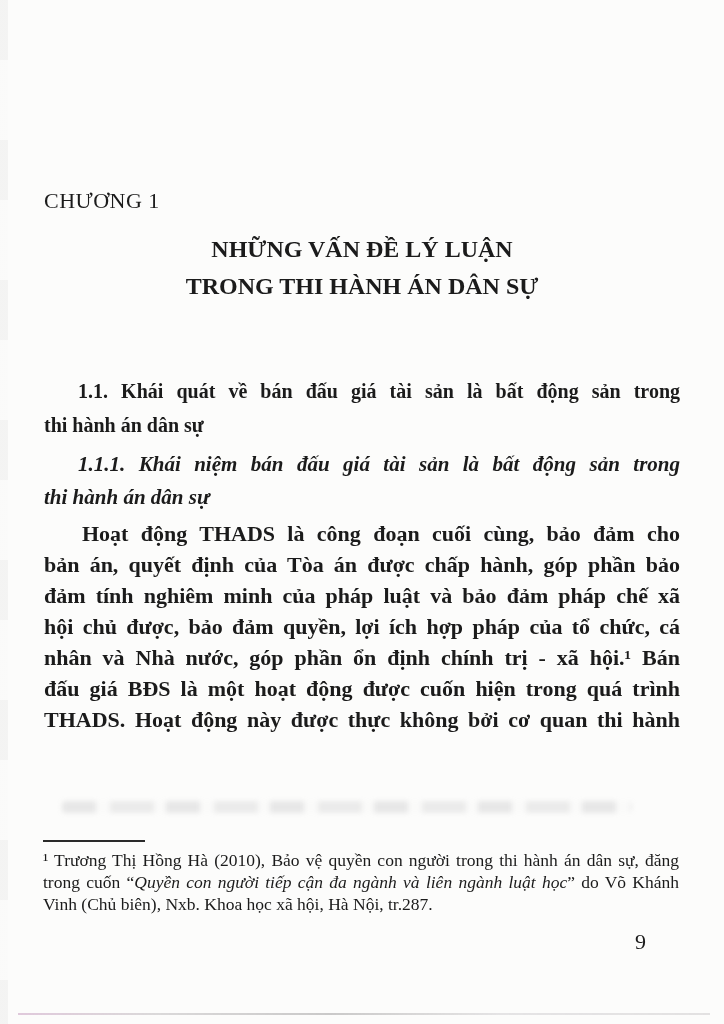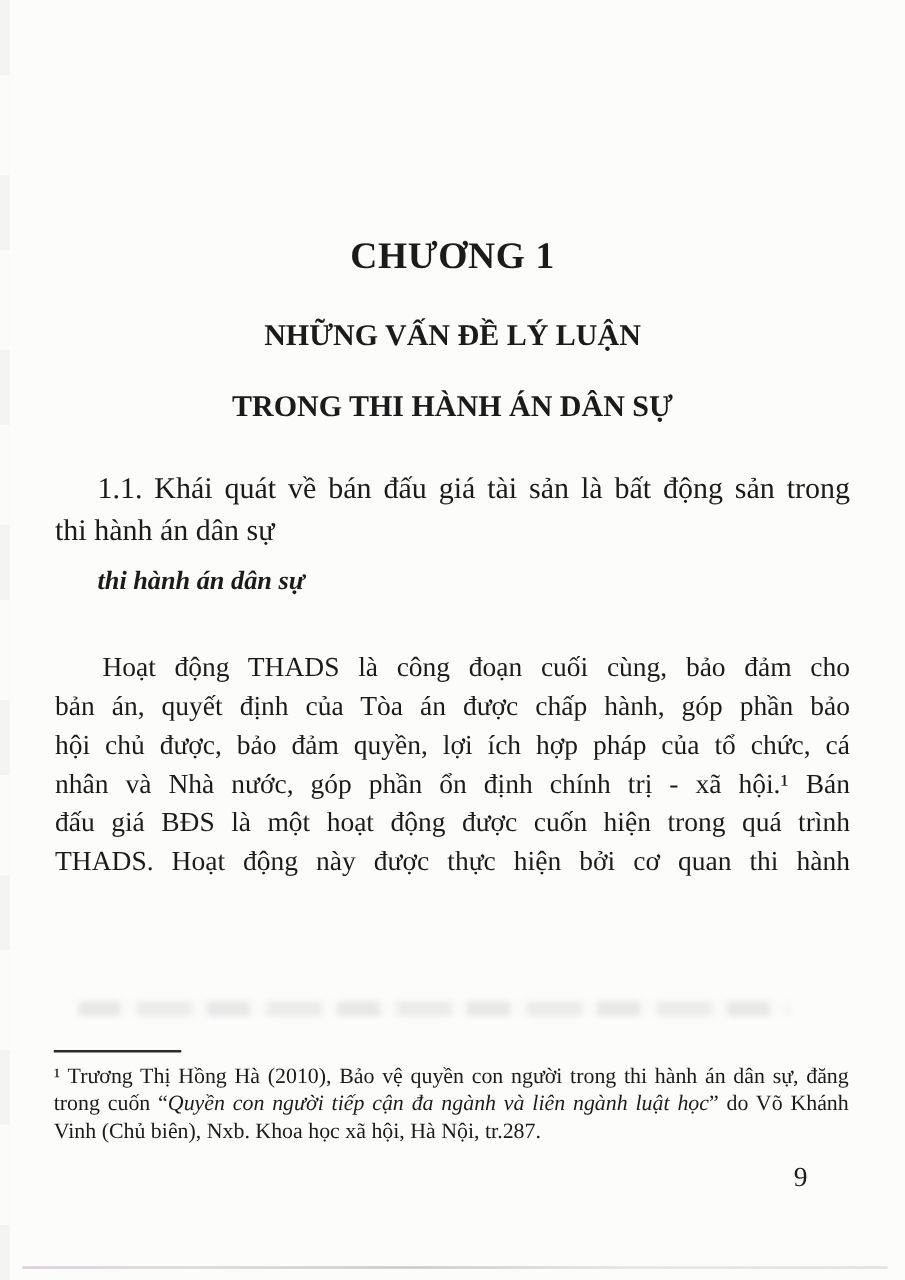--- a/index.html
+++ b/index.html
@@ -16,59 +16,58 @@
     color: #1b1b1b;
     font-family: "Liberation Serif", "DejaVu Serif", serif;
     overflow: hidden;
   }
   
   .chapter-label {
     position: absolute;
     top: 188px;
     left: 44px;
     width: 636px;
-    text-align: center;
-    font-size: 30px;
-    font-weight: bold;
+    font-size: 22px;
+    font-weight: normal;
     letter-spacing: 0.5px;
   }
   .chapter-title {
     position: absolute;
     top: 231px;
     left: 24px;
     width: 676px;
     font-size: 24px;
     font-weight: bold;
     line-height: 37px;
   }
   .chapter-title .line {
     text-align: center;
     text-align-last: center;
-    margin-top: 20px;
   }
   
   .lines-block {
     position: absolute;
     left: 44px;
     width: 636px;
+    font-weight: bold;
   }
   .lines-block .line {
     text-align: justify;
     text-align-last: justify;
   }
   .lines-block.first-indent .line:first-child {
     text-indent: 34px;
   }
   .lines-block.last-left .line:last-child {
     text-align-last: left;
   }
   .section-11 {
     top: 374px;
-    font-size: 24px;
-    font-weight: normal;
+    font-size: 20px;
+    font-weight: bold;
     line-height: 34px;
   }
   .section-111 {
     top: 448px;
     font-size: 21px;
     font-weight: bold;
     font-style: italic;
     line-height: 33px;
   }
   
@@ -163,30 +162,32 @@
       <div class="line">NHỮNG VẤN ĐỀ LÝ LUẬN</div>
       <div class="line">TRONG THI HÀNH ÁN DÂN SỰ</div>
     </div>
 
   <div class="lines-block section-11 first-indent last-left">
       <div class="line">1.1. Khái quát về bán đấu giá tài sản là bất động sản trong</div>
       <div class="line">thi hành án dân sự</div>
     </div>
 
   <div class="lines-block section-111 first-indent last-left">
+      <div class="line">1.1.1. Khái niệm bán đấu giá tài sản là bất động sản trong</div>
       <div class="line">thi hành án dân sự</div>
     </div>
 
   <div class="lines-block body-paragraph first-indent">
       <div class="line">Hoạt động THADS là công đoạn cuối cùng, bảo đảm cho</div>
       <div class="line">bản án, quyết định của Tòa án được chấp hành, góp phần bảo</div>
+      <div class="line">đảm tính nghiêm minh của pháp luật và bảo đảm pháp chế xã</div>
       <div class="line">hội chủ được, bảo đảm quyền, lợi ích hợp pháp của tổ chức, cá</div>
       <div class="line">nhân và Nhà nước, góp phần ổn định chính trị - xã hội.¹ Bán</div>
       <div class="line">đấu giá BĐS là một hoạt động được cuốn hiện trong quá trình</div>
-      <div class="line">THADS. Hoạt động này được thực hiện bởi cơ quan thi hành</div>
+      <div class="line">THADS. Hoạt động này được thực không bởi cơ quan thi hành</div>
     </div>
 
   <div class="bleed-line"></div>
 
   <div class="footnote-rule"></div>
 
   <div class="footnote">
     <span>¹ Trương Thị Hồng Hà (2010), Bảo vệ quyền con người trong thi hành án dân sự, đăng trong cuốn “</span><i>Quyền con người tiếp cận đa ngành và liên ngành luật học</i><span>” do Võ Khánh Vinh (Chủ biên), Nxb. Khoa học xã hội, Hà Nội, tr.287.</span>
   </div>
 

